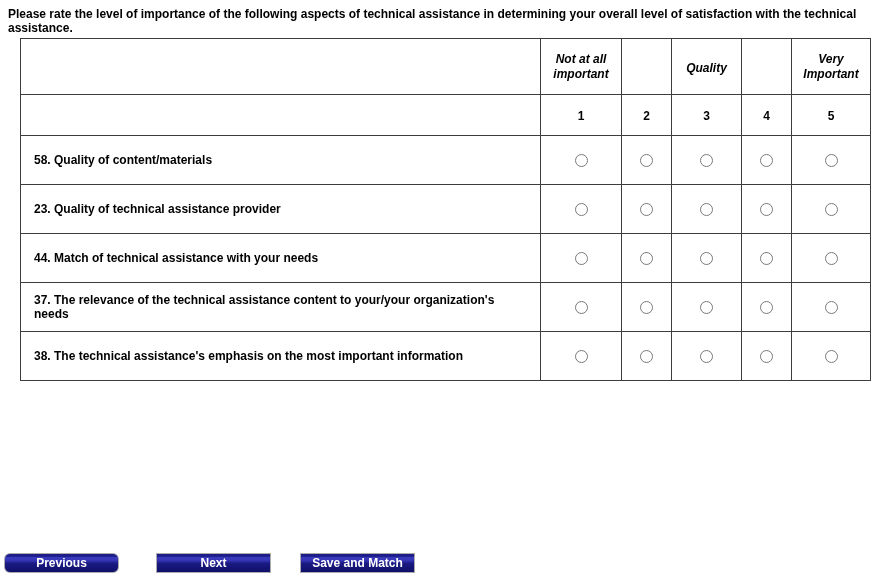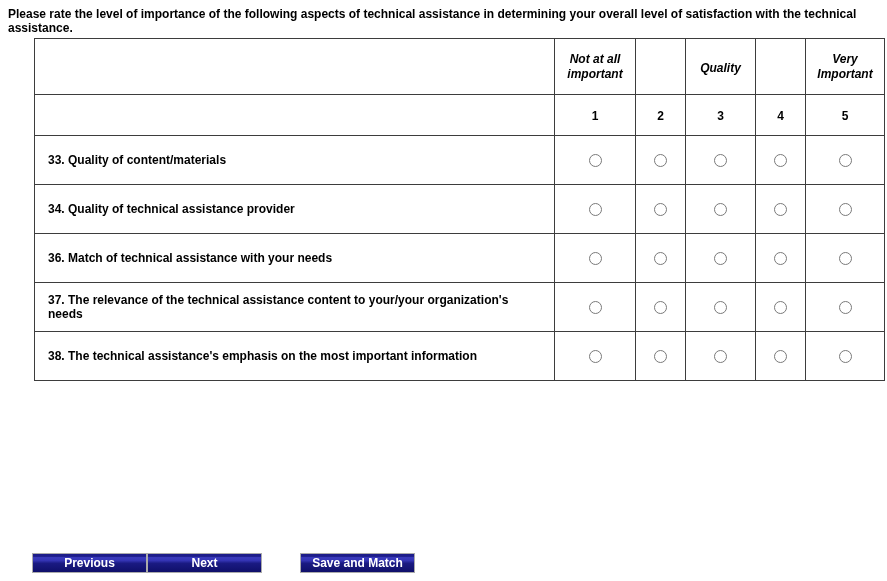--- a/index.html
+++ b/index.html
@@ -12,21 +12,21 @@
   }
   .page-title {
     position: absolute;
     left: 8px; top: 7px;
     width: 872px;
     font-size: 12px;
     font-weight: bold;
   }
   .survey-table-wrap {
     position: absolute;
-    left: 34px; top: 38px;
+    left: 20px; top: 38px;
   }
   table.survey {
     border-collapse: collapse;
     table-layout: fixed;
   }
   table.survey td {
     border: 1px solid #3d3d3d;
     background: #fff;
     vertical-align: middle;
   }
@@ -96,22 +96,22 @@
       #1a1a82 52%, #0f0f6a 100%);
     color: #ffffff;
     font-family: "Liberation Sans", sans-serif;
     font-size: 12px;
     font-weight: bold;
     text-align: center;
     line-height: 17px;
     cursor: pointer;
     padding: 0;
   }
-  #btn-previous { left: 32px; }
-  #btn-next { left: 147px; }
+  #btn-previous { left: 4px; border-radius: 6px; }
+  #btn-next { left: 156px; }
   #btn-save { left: 300px; }
 </style>
 </head>
 <body>
 
 <div class="page-title">Please rate the level of importance of the following aspects of technical assistance in determining your overall level of satisfaction with the technical assistance.</div>
 
 <div class="survey-table-wrap">
   <table class="survey">
     <colgroup>
@@ -134,37 +134,37 @@
       <tr class="hdr-numbers">
         <td></td>
         <td><span class="scale-number">1</span></td>
         <td><span class="scale-number">2</span></td>
         <td><span class="scale-number">3</span></td>
         <td><span class="scale-number">4</span></td>
         <td><span class="scale-number">5</span></td>
       </tr>
 
       <tr class="q-row">
-        <td class="q-label">33. Quality of content/materials</td>
+        <td class="q-label">58. Quality of content/materials</td>
         <td class="radio-cell"><input class="radio" type="radio" name="q33" style=""></td>
         <td class="radio-cell"><input class="radio" type="radio" name="q33" style=""></td>
         <td class="radio-cell"><input class="radio" type="radio" name="q33" style=""></td>
         <td class="radio-cell"><input class="radio" type="radio" name="q33" style=""></td>
         <td class="radio-cell"><input class="radio" type="radio" name="q33" style=""></td>
       </tr>
       <tr class="q-row">
-        <td class="q-label">34. Quality of technical assistance provider</td>
+        <td class="q-label">23. Quality of technical assistance provider</td>
         <td class="radio-cell"><input class="radio" type="radio" name="q34" style=""></td>
         <td class="radio-cell"><input class="radio" type="radio" name="q34" style=""></td>
         <td class="radio-cell"><input class="radio" type="radio" name="q34" style=""></td>
         <td class="radio-cell"><input class="radio" type="radio" name="q34" style=""></td>
         <td class="radio-cell"><input class="radio" type="radio" name="q34" style=""></td>
       </tr>
       <tr class="q-row">
-        <td class="q-label">36. Match of technical assistance with your needs</td>
+        <td class="q-label">44. Match of technical assistance with your needs</td>
         <td class="radio-cell"><input class="radio" type="radio" name="q36" style=""></td>
         <td class="radio-cell"><input class="radio" type="radio" name="q36" style=""></td>
         <td class="radio-cell"><input class="radio" type="radio" name="q36" style=""></td>
         <td class="radio-cell"><input class="radio" type="radio" name="q36" style=""></td>
         <td class="radio-cell"><input class="radio" type="radio" name="q36" style=""></td>
       </tr>
       <tr class="q-row">
         <td class="q-label">37. The relevance of the technical assistance content to your/your organization's needs</td>
         <td class="radio-cell"><input class="radio" type="radio" name="q37" style=""></td>
         <td class="radio-cell"><input class="radio" type="radio" name="q37" style=""></td>

